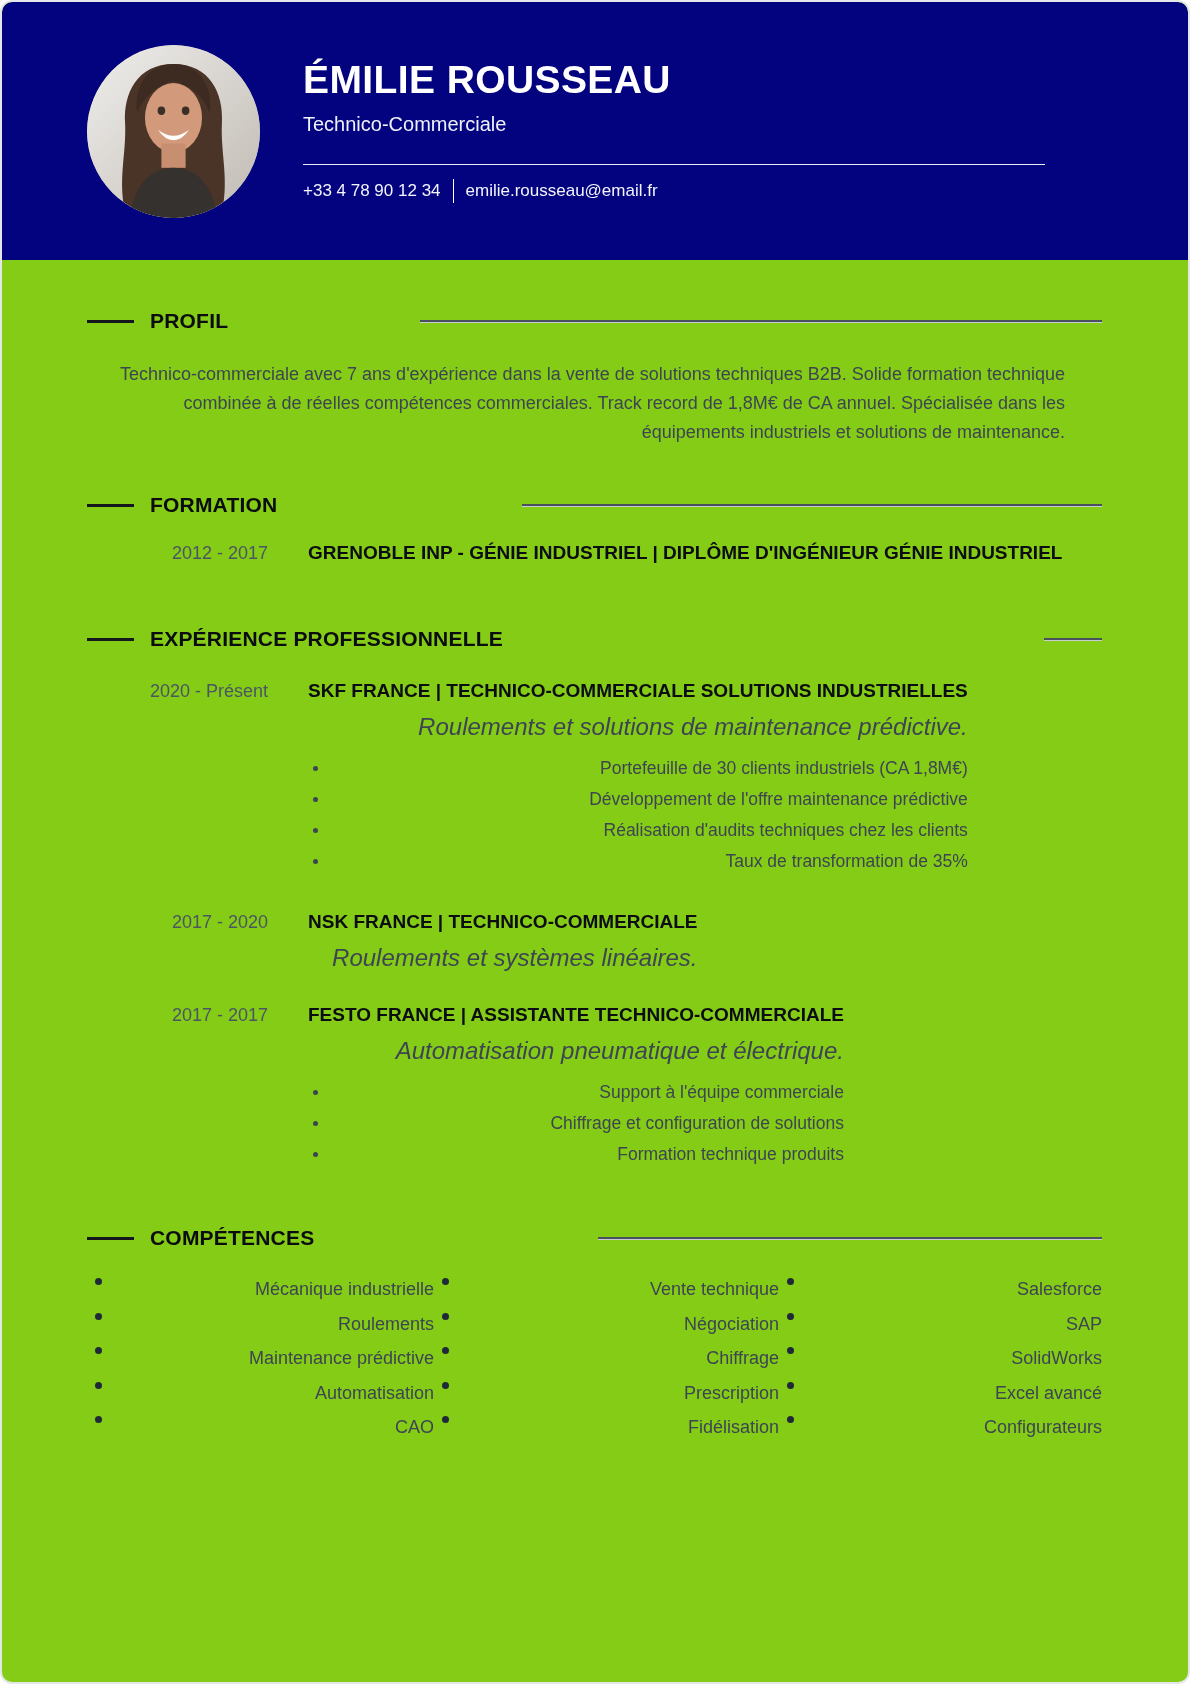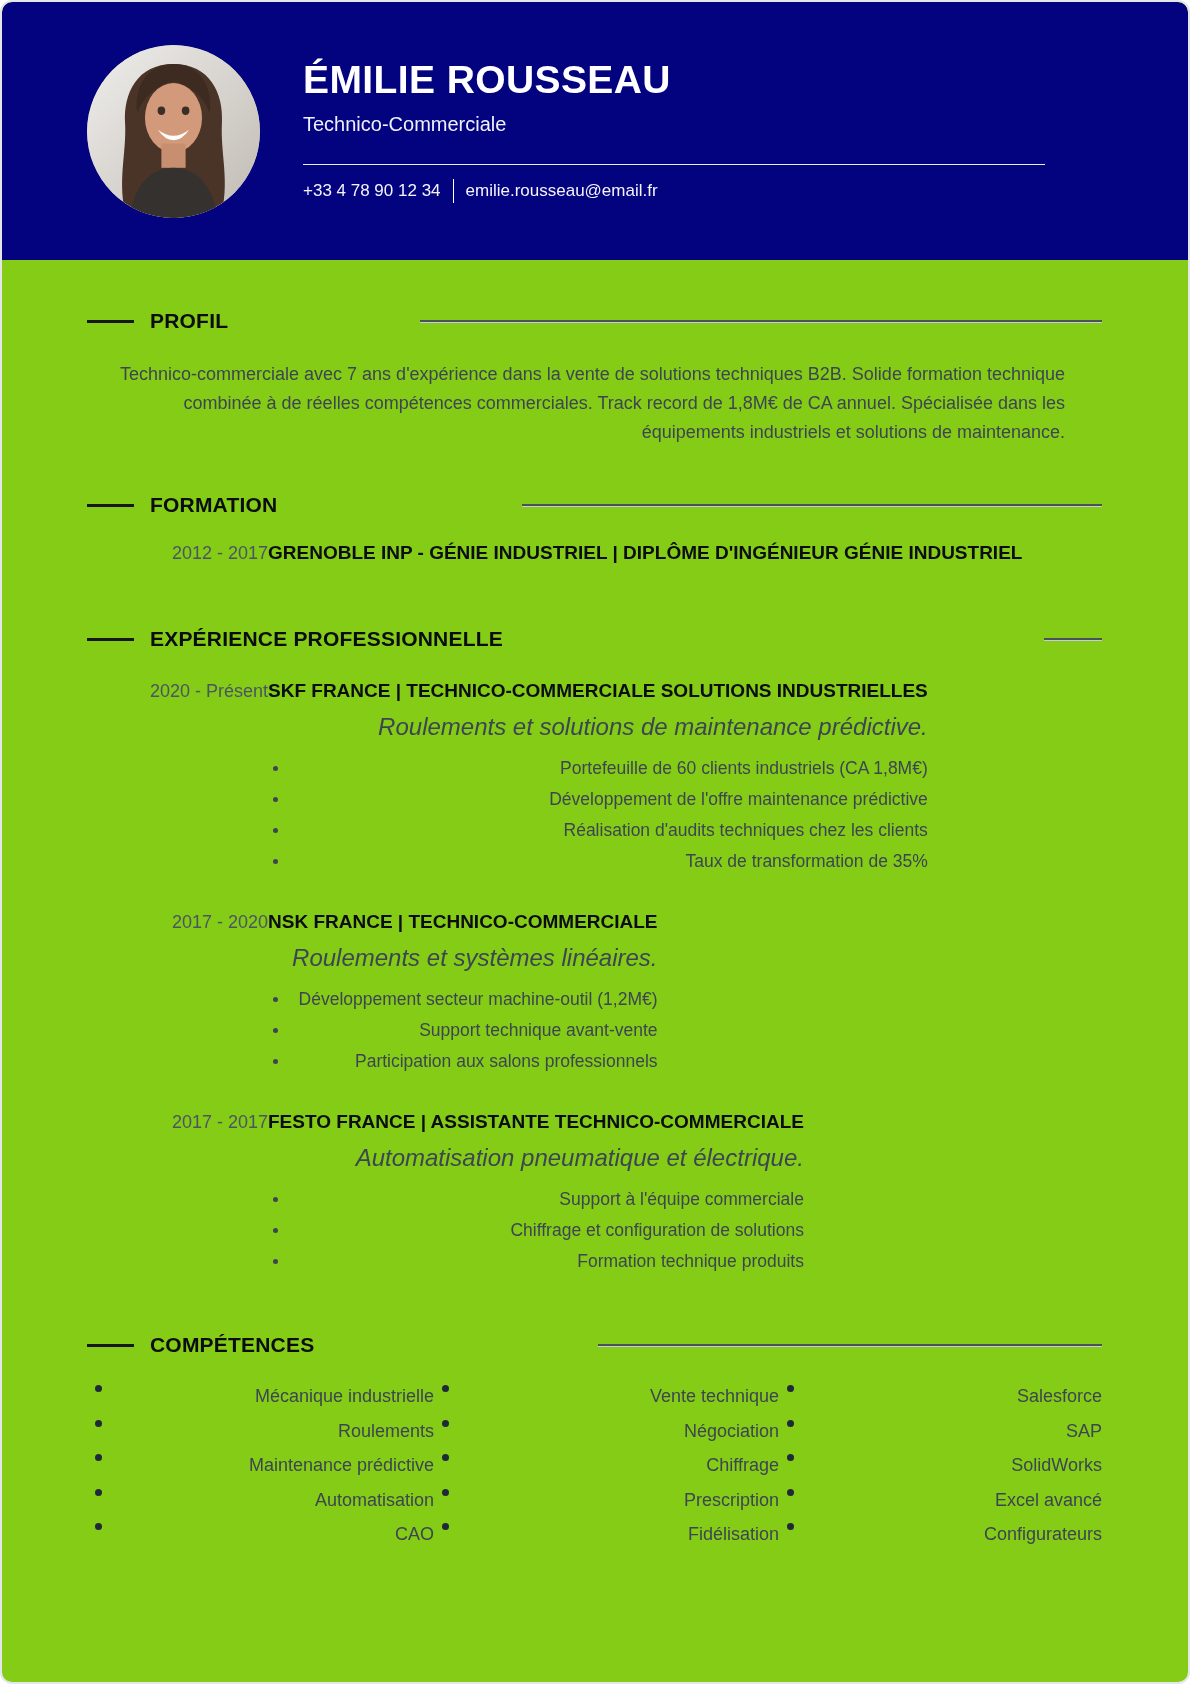--- a/index.html
+++ b/index.html
@@ -26,21 +26,21 @@
   .sec-head h2{margin:0;font-size:21px;font-weight:bold;color:#0a0c10;letter-spacing:.2px;white-space:nowrap;}
   .rule{flex:1;height:3px;background:linear-gradient(to bottom,#49515f 0,#49515f 2px,#c9cdd3 2px);}
 
   .sec-profil{margin-top:48px;}
   .sec-profil .rule{margin-left:192px;}
   .profil-text{margin:26px 16px 0;max-width:962px;font-size:18px;line-height:29px;color:#3d4552;}
 
   .sec-formation{margin-top:45px;}
   .sec-formation .rule{margin-left:245px;}
 
-  .row{display:flex;align-items:flex-start;}
+  .row{display:flex;align-items:flex-start;gap:40px;}
   .dates{width:181px;flex:none;font-size:18px;line-height:26px;color:#4b5563;}
   .entry-title{margin:0;font-size:19px;line-height:26px;font-weight:bold;color:#0b0d12;}
   .edu-row{margin-top:22px;}
 
   .sec-exp{margin-top:60px;}
   .sec-exp .rule{flex:none;width:58px;margin-left:auto;}
   .job{margin-top:32px;}
   .jobs .job:first-child{margin-top:26px;}
   .job h3{margin:0;font-size:19px;line-height:25px;font-weight:bold;color:#0b0d12;}
   .job .desc{margin:12px 0 0;font-size:24px;line-height:24px;color:#3d4552;font-style:italic;}
@@ -128,38 +128,33 @@
       </div>
 
       <div class="jobs">
 
         <article class="row job">
           <div class="dates">2020 - Présent</div>
           <div class="job-body">
             <h3>SKF FRANCE | TECHNICO-COMMERCIALE SOLUTIONS INDUSTRIELLES</h3>
             <p class="desc">Roulements et solutions de maintenance prédictive.</p>
             <ul>
-              <li><span class="dot"></span><span>Portefeuille de 60 clients industriels (CA 1,8M€)</span></li>
+              <li><span class="dot"></span><span>Portefeuille de 30 clients industriels (CA 1,8M€)</span></li>
               <li><span class="dot"></span><span>Développement de l'offre maintenance prédictive</span></li>
               <li><span class="dot"></span><span>Réalisation d'audits techniques chez les clients</span></li>
               <li><span class="dot"></span><span>Taux de transformation de 35%</span></li>
             </ul>
           </div>
         </article>
 
         <article class="row job">
           <div class="dates">2017 - 2020</div>
           <div class="job-body">
             <h3>NSK FRANCE | TECHNICO-COMMERCIALE</h3>
             <p class="desc">Roulements et systèmes linéaires.</p>
-            <ul>
-              <li><span class="dot"></span><span>Développement secteur machine-outil (1,2M€)</span></li>
-              <li><span class="dot"></span><span>Support technique avant-vente</span></li>
-              <li><span class="dot"></span><span>Participation aux salons professionnels</span></li>
-            </ul>
           </div>
         </article>
 
         <article class="row job">
           <div class="dates">2017 - 2017</div>
           <div class="job-body">
             <h3>FESTO FRANCE | ASSISTANTE TECHNICO-COMMERCIALE</h3>
             <p class="desc">Automatisation pneumatique et électrique.</p>
             <ul>
               <li><span class="dot"></span><span>Support à l'équipe commerciale</span></li>

